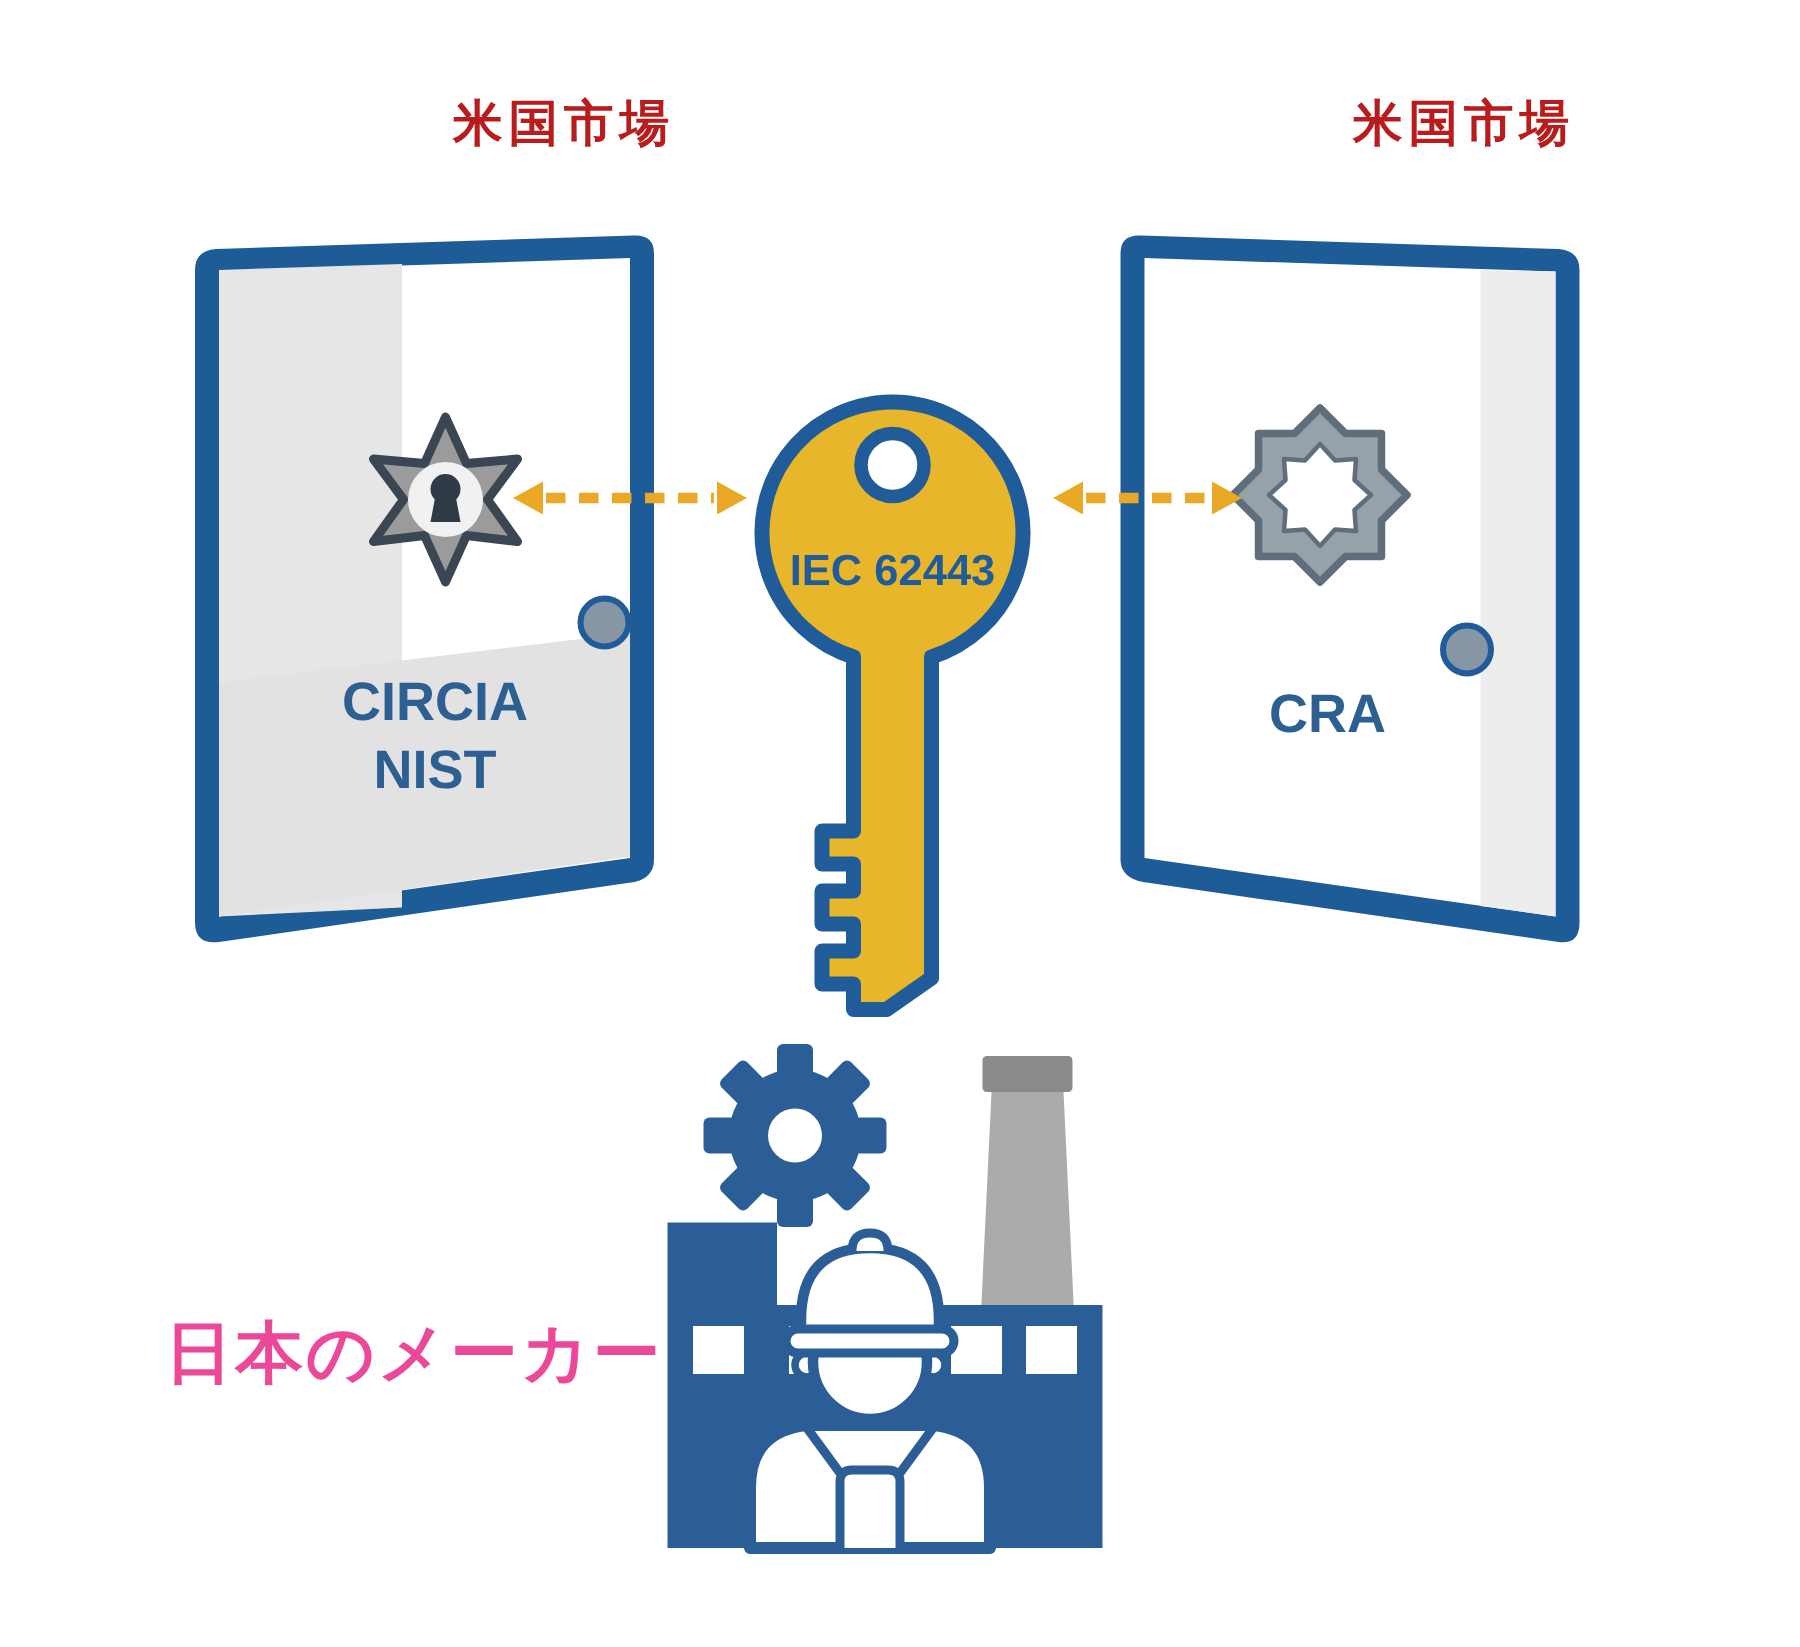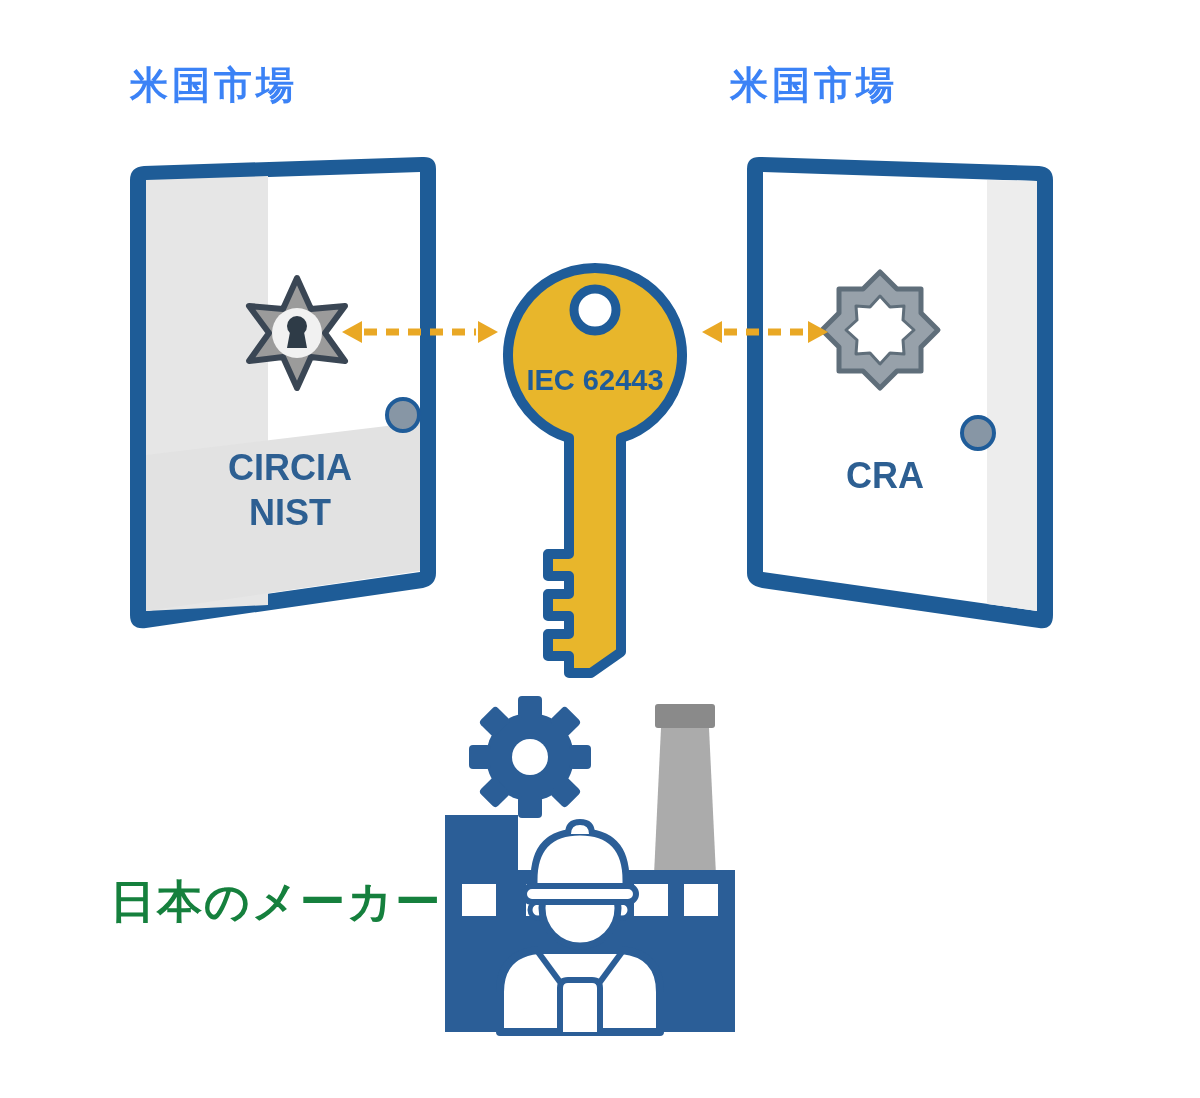--- a/index.html
+++ b/index.html
@@ -1,25 +1,25 @@
 <!DOCTYPE html>
 <html><head>
 <meta charset="utf-8">
 <style>
   html,body{margin:0;padding:0;background:#ffffff;}
   body{font-family:"Liberation Sans","DejaVu Sans",sans-serif;}
   .canvas{position:relative;width:1200px;height:1098px;background:#ffffff;overflow:hidden;}
   .abs{position:absolute;}
   .market-title{
-    width:320px;text-align:left;
-    font-size:38px;font-weight:bold;color:#3b82f6;letter-spacing:4px;
+    width:320px;text-align:right;
+    font-size:33px;font-weight:bold;color:#b91c1c;letter-spacing:4px;
   }
   .maker-label{
     width:360px;text-align:left;
-    font-size:45px;font-weight:bold;color:#15803d;letter-spacing:2px;white-space:nowrap;
+    font-size:45px;font-weight:bold;color:#ec4899;letter-spacing:2px;white-space:nowrap;
   }
   svg{display:block;}
   svg text{font-family:"Liberation Sans","DejaVu Sans",sans-serif;}
 </style>
 </head>
 <body>
 
 <div class="canvas">
 
   <div class="abs market-title" style="left:130px;top:60px;">米国市場</div>

